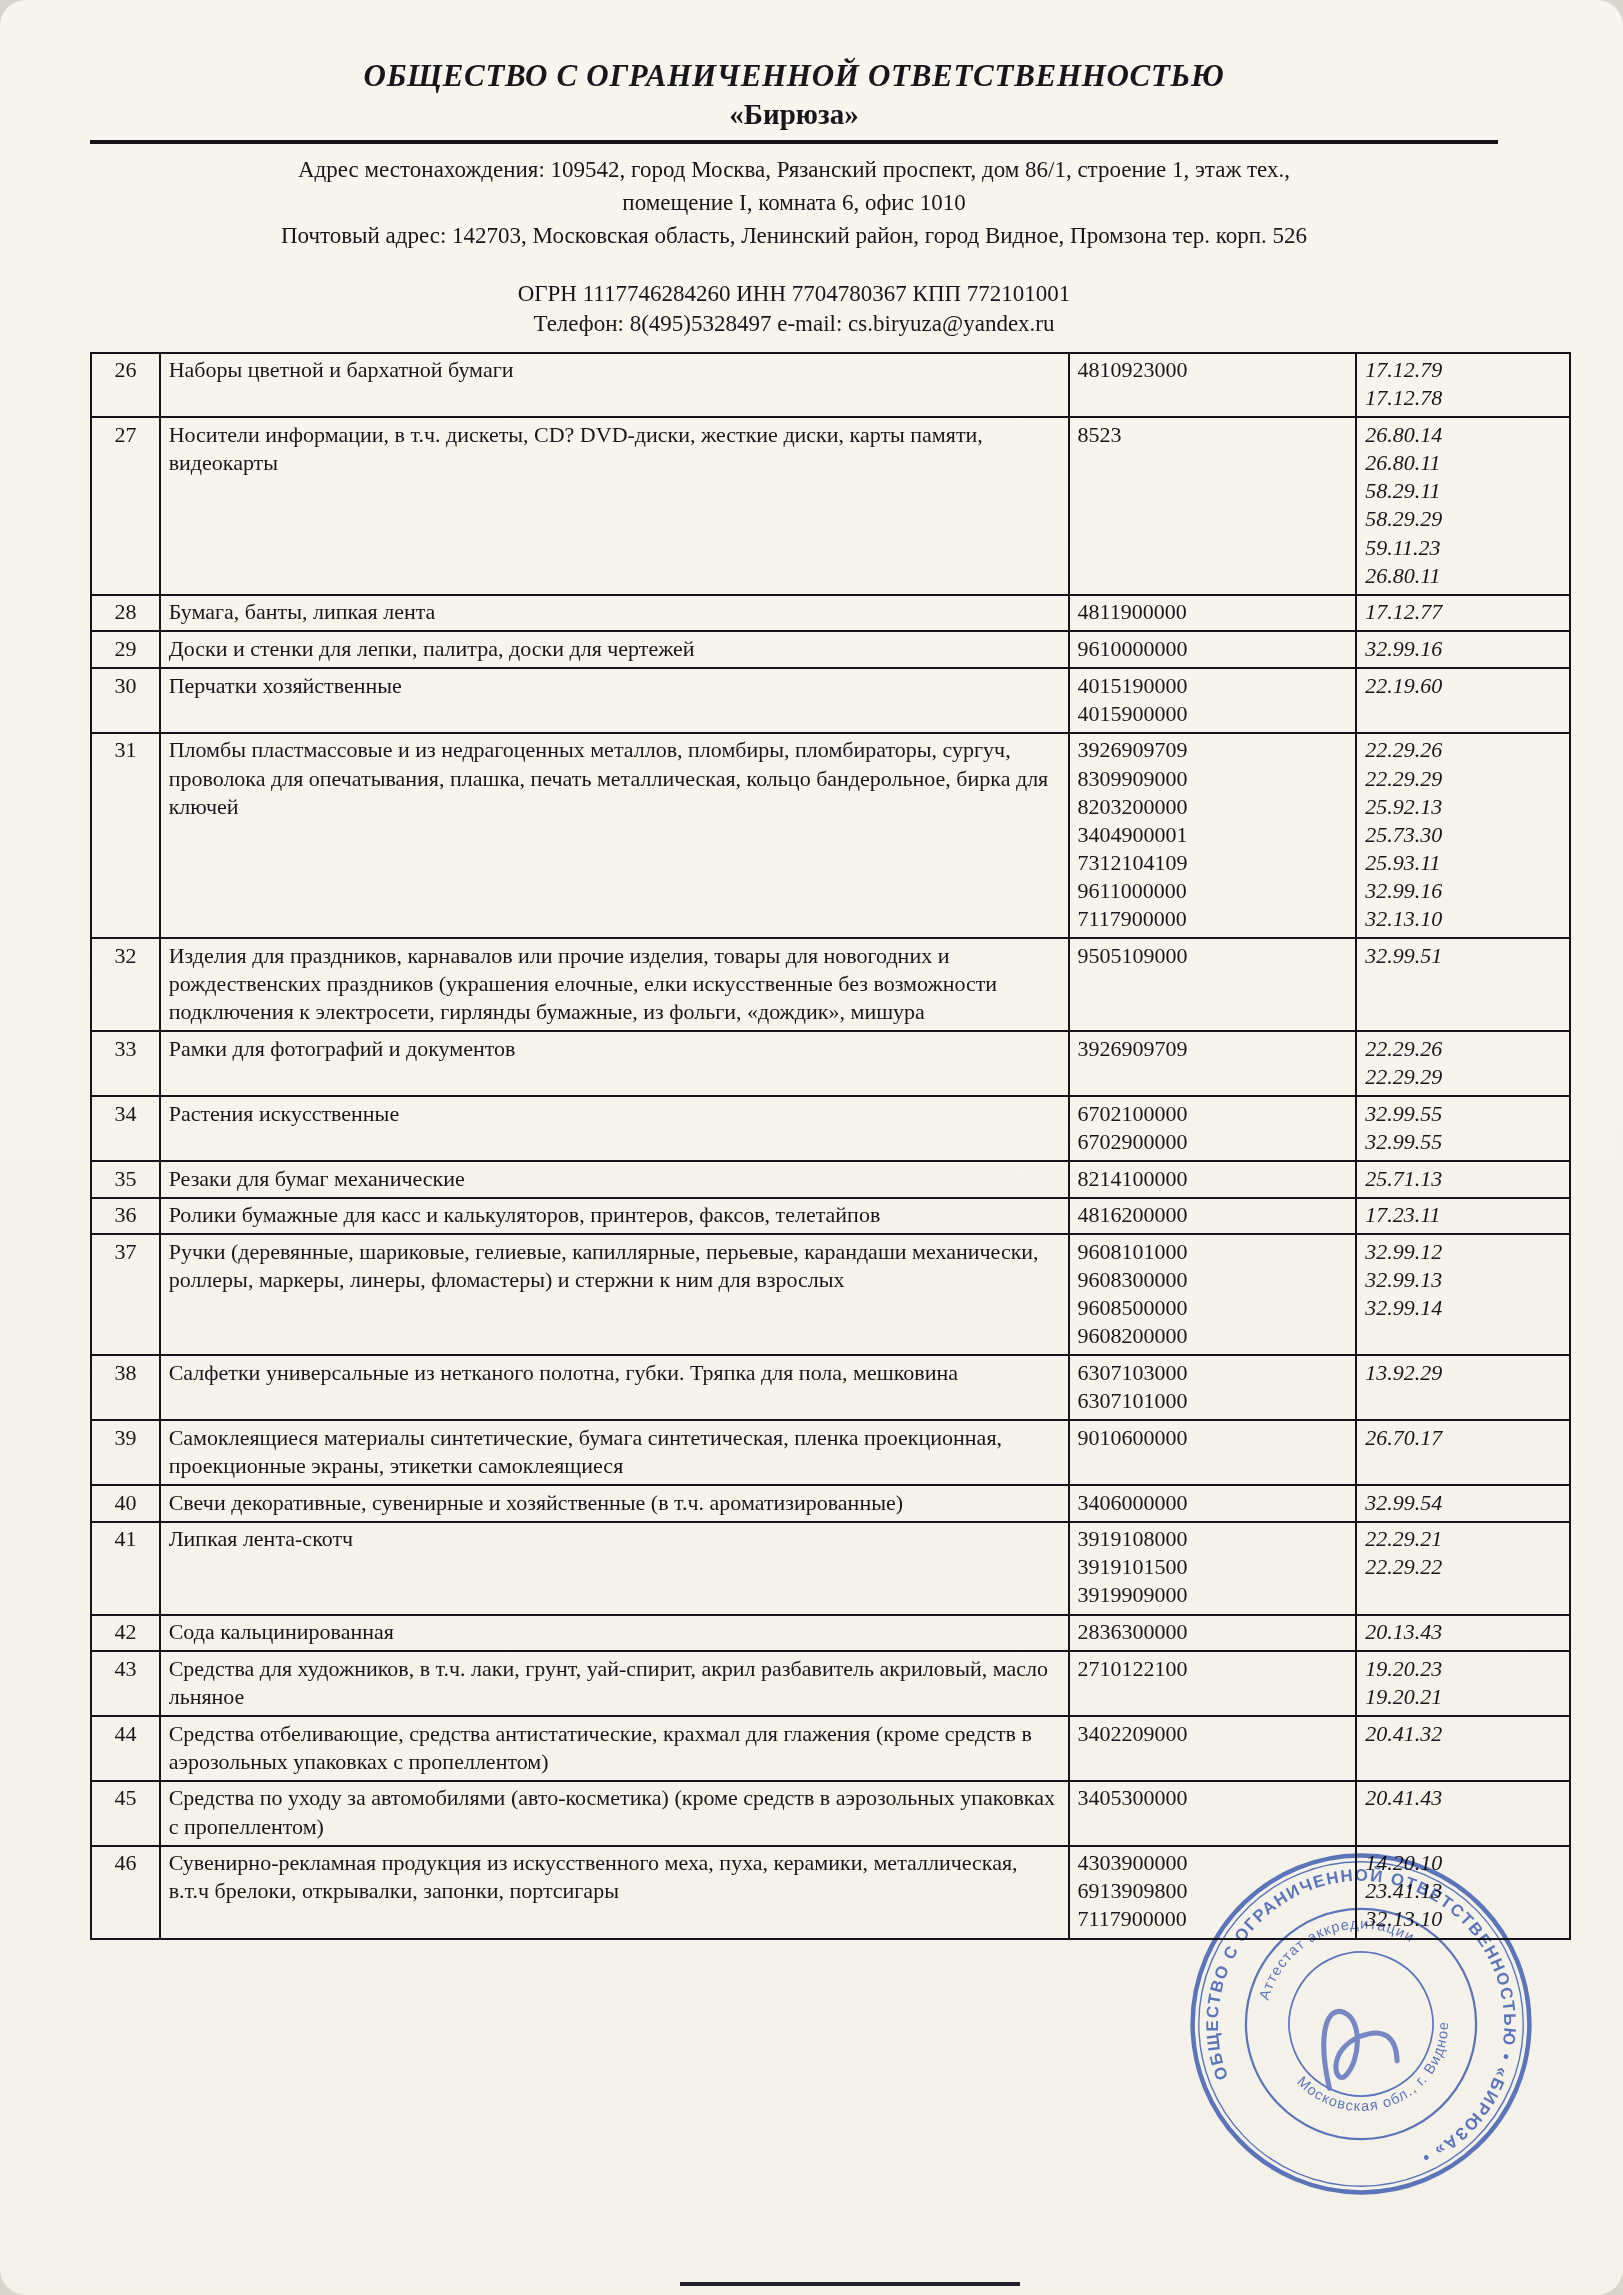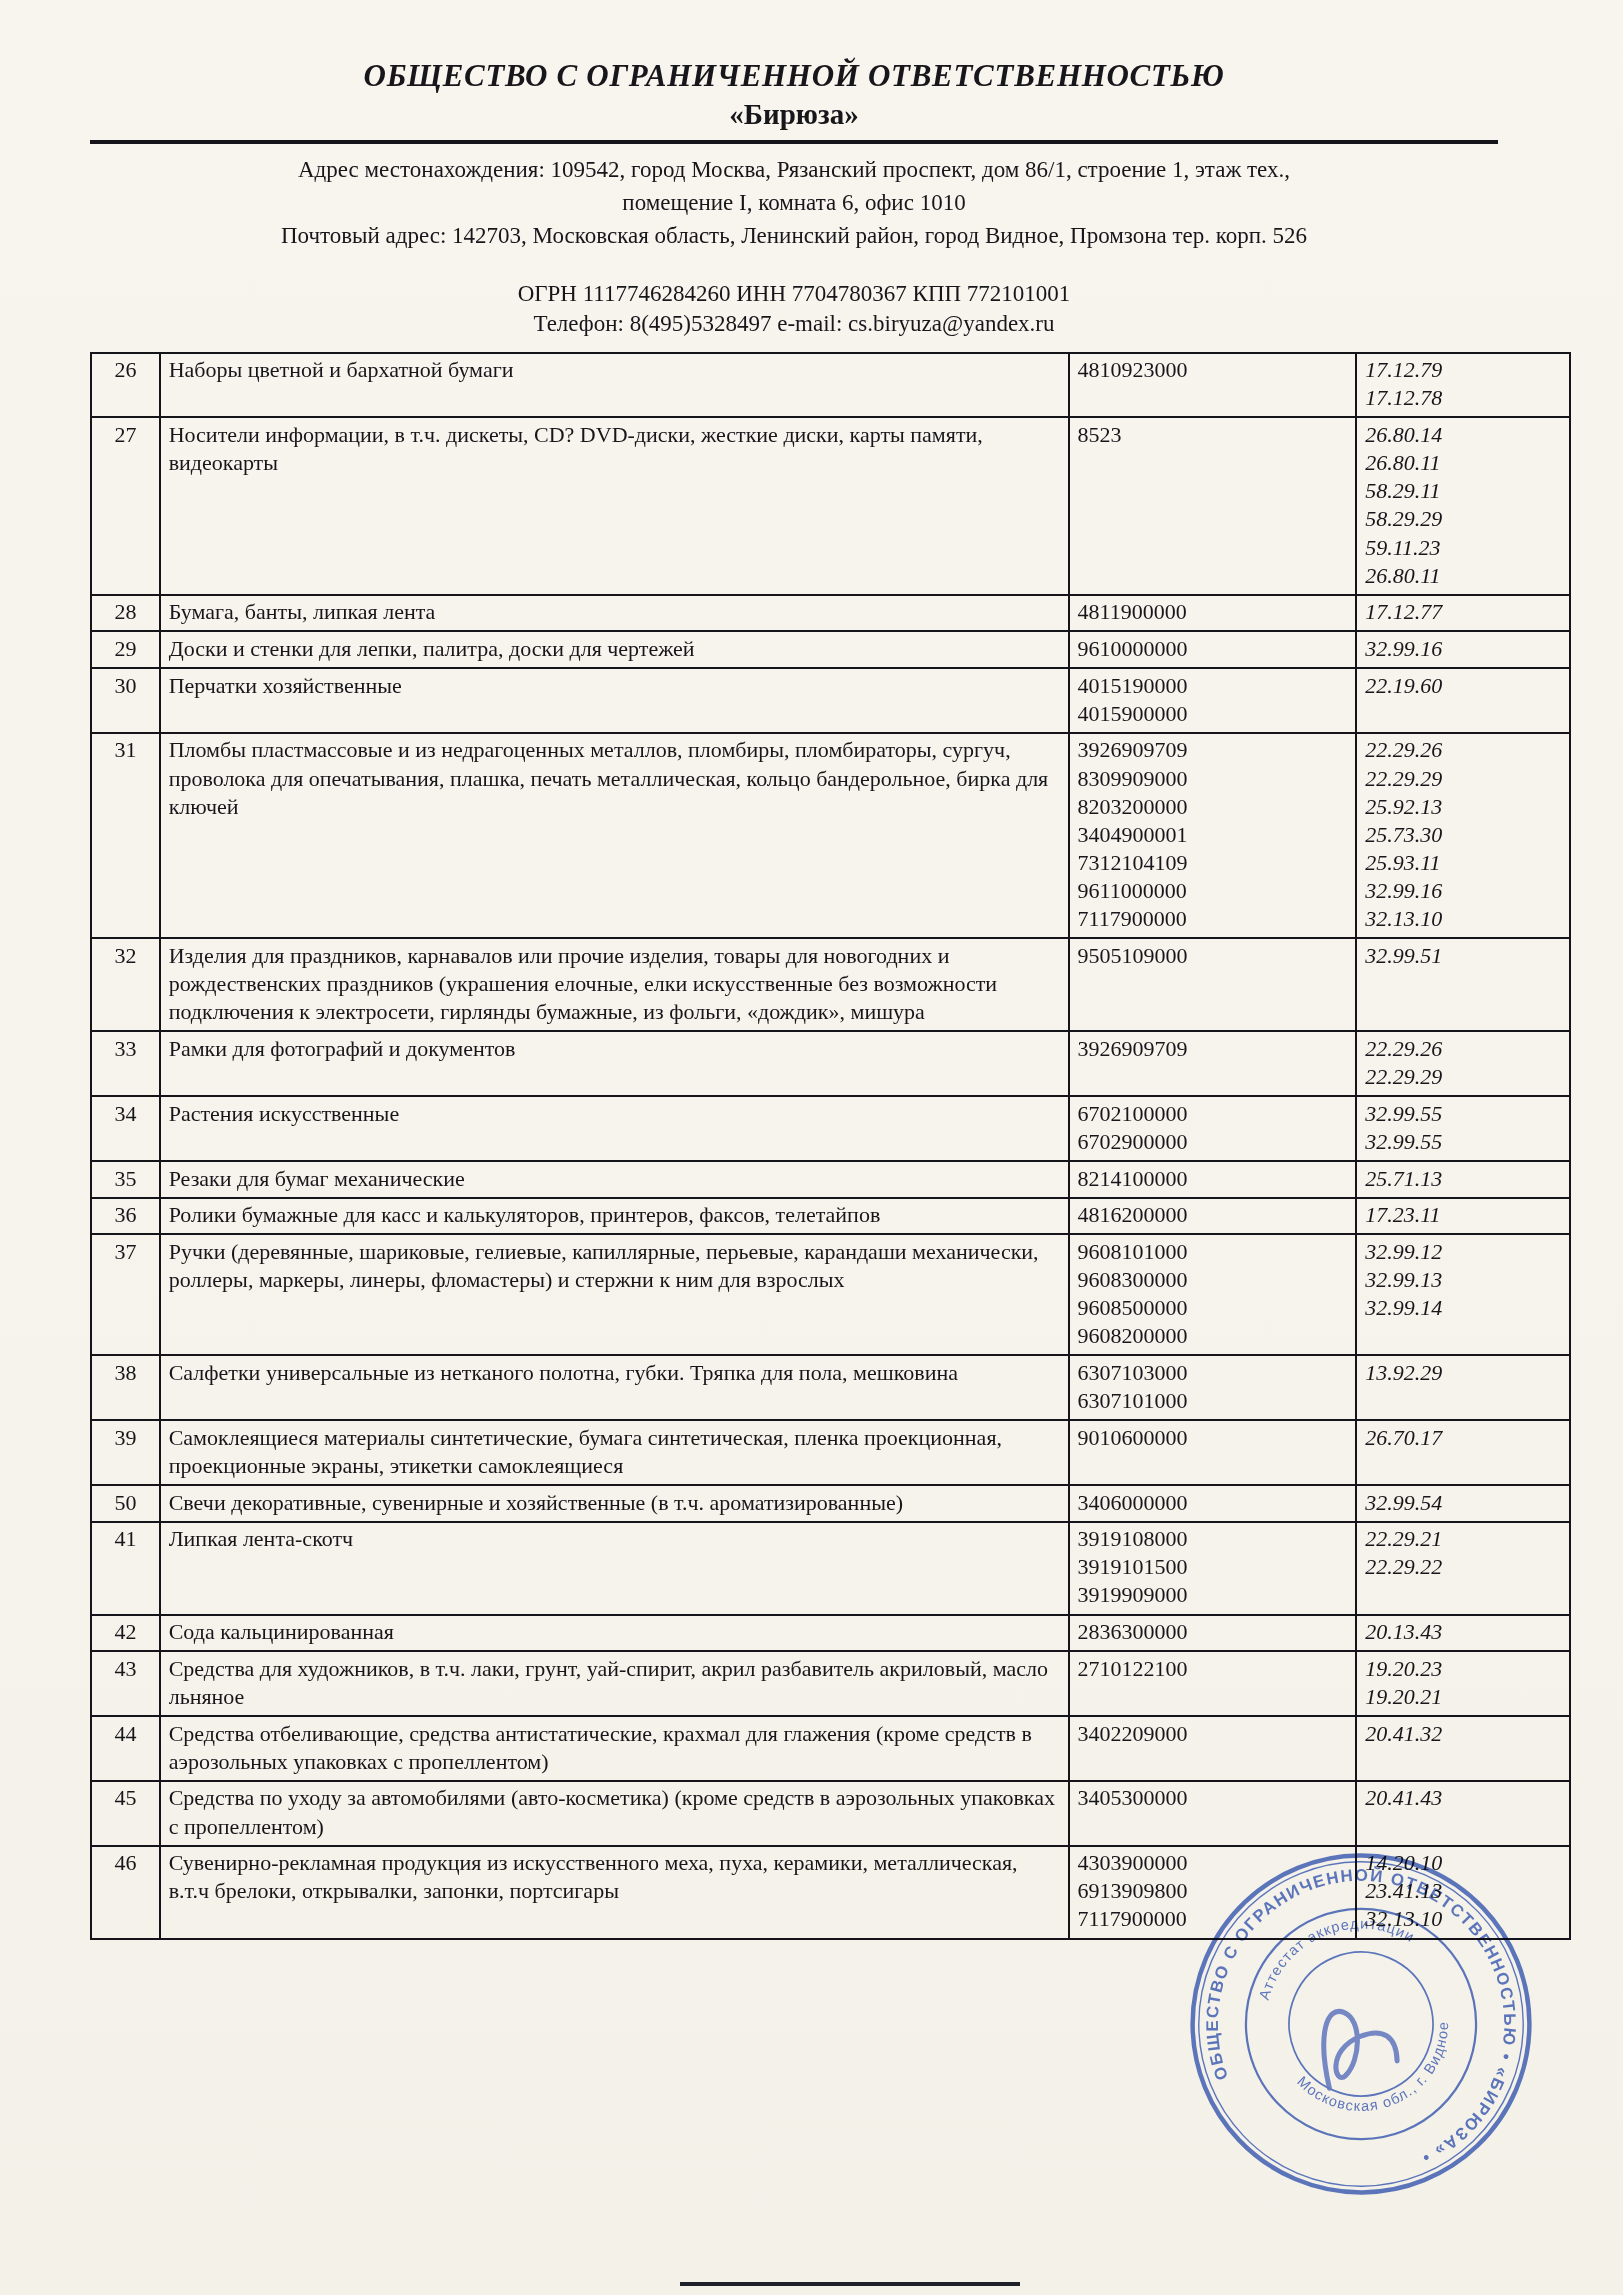--- a/index.html
+++ b/index.html
@@ -7,20 +7,21 @@
   .page{
     position:relative;
     width:1623px;
     height:2295px;
     margin:0 auto;
     background:#f7f4ed;
     background-image:linear-gradient(180deg,#f8f5ef 0%,#f6f3ec 60%,#f4f1e9 100%);
     font-family:"Liberation Serif","DejaVu Serif",serif;
     color:#17161a;
     overflow:hidden;
+    border-radius:26px;
   }
   .content{
     position:absolute;
     left:90px;
     top:46px;
     width:1408px;
   }
   .doc-header{text-align:center;}
   .title-line1{
     font-size:31px;
@@ -238,21 +239,21 @@
     </tr>
 
     <tr>
       <td class="c-num">39</td>
       <td class="c-desc">Самоклеящиеся материалы синтетические, бумага синтетическая, пленка проекционная, проекционные экраны, этикетки самоклеящиеся</td>
       <td class="c-code">9010600000</td>
       <td class="c-okpd">26.70.17</td>
     </tr>
 
     <tr>
-      <td class="c-num">50</td>
+      <td class="c-num">40</td>
       <td class="c-desc">Свечи декоративные, сувенирные и хозяйственные (в т.ч. ароматизированные)</td>
       <td class="c-code">3406000000</td>
       <td class="c-okpd">32.99.54</td>
     </tr>
 
     <tr>
       <td class="c-num">41</td>
       <td class="c-desc">Липкая лента-скотч</td>
       <td class="c-code">3919108000
 3919101500

